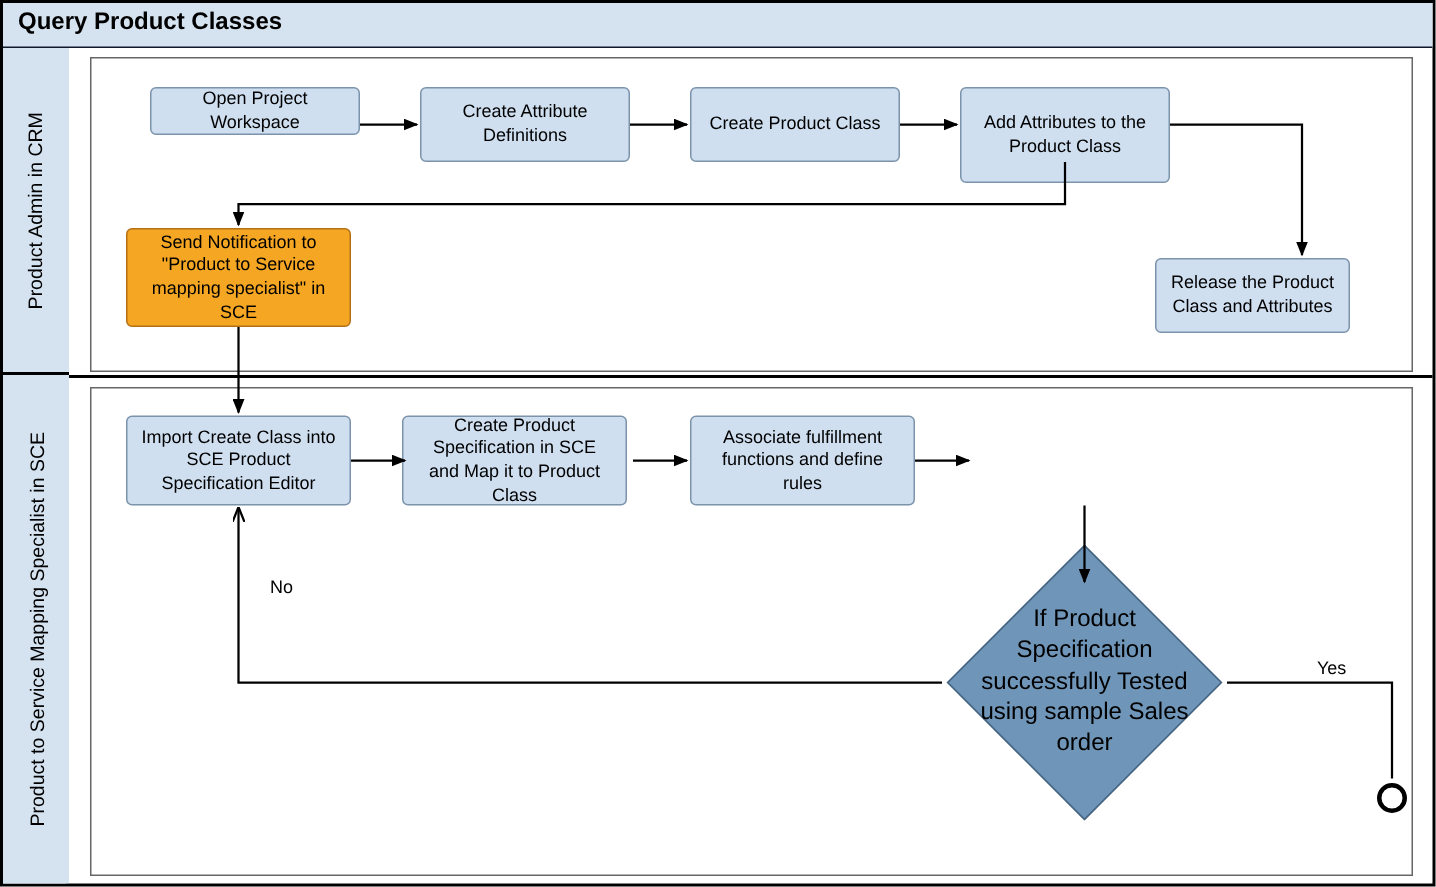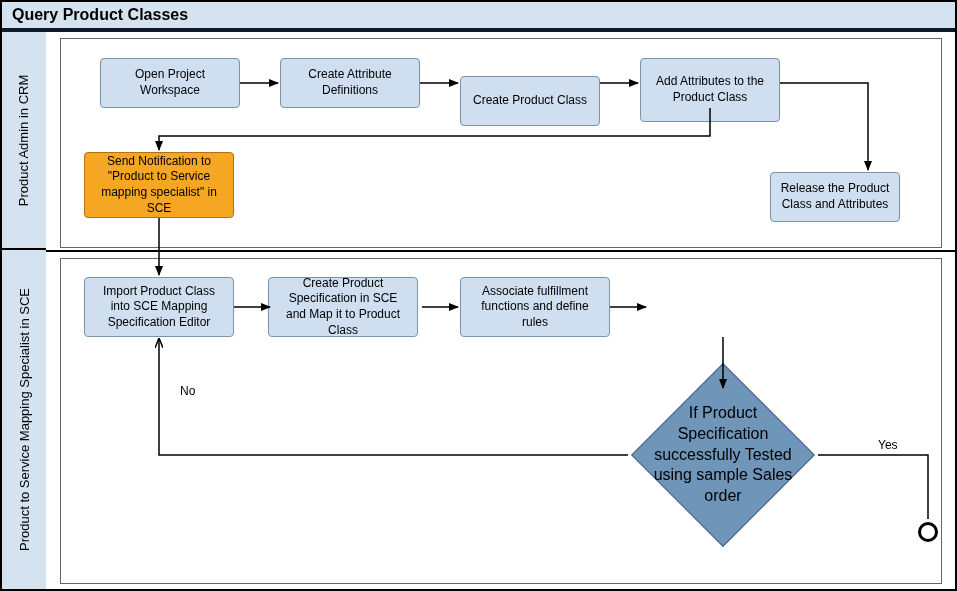--- a/index.html
+++ b/index.html
@@ -15,21 +15,21 @@
     border: 2px solid #000;
     box-sizing: border-box;
   }
   .title-bar {
     position: absolute;
     left: 0;
     top: 0;
     width: 100%;
     height: 30px;
     background: #d5e2ef;
-    border-bottom: 4px solid #0f172a;
+    border-bottom: 1px solid #0f172a;
     box-sizing: border-box;
     padding: 4px 10px;
     font-weight: bold;
     font-size: 16px;
   }
   .lane-label-col {
     position: absolute;
     left: 0;
     top: 30px;
     width: 44px;
@@ -166,28 +166,28 @@
     <div class="lane-label bottom">
       <span>Product to Service Mapping Specialist in SCE</span>
     </div>
   </div>
 
   <div class="content">
     <div class="inner-box" style="left:14px; top:6px; width:882px; height:210px;"></div>
     <div class="inner-box" style="left:14px; top:226px; width:882px; height:326px;"></div>
     <div class="lane-divider"></div>
 
-    <div class="node" style="left:54px; top:26px; width:140px; height:50px;">Open Project Workspace</div>
+    <div class="node" style="left:54px; top:26px; width:140px; height:32px;">Open Project Workspace</div>
     <div class="node" style="left:234px; top:26px; width:140px; height:50px;">Create Attribute Definitions</div>
-    <div class="node" style="left:414px; top:44px; width:140px; height:50px;">Create Product Class</div>
+    <div class="node" style="left:414px; top:26px; width:140px; height:50px;">Create Product Class</div>
     <div class="node" style="left:594px; top:26px; width:140px; height:64px;">Add Attributes to the Product Class</div>
     <div class="node" style="left:724px; top:140px; width:130px; height:50px;">Release the Product Class and Attributes</div>
     <div class="node orange" style="left:38px; top:120px; width:150px; height:66px;">Send Notification to "Product to Service mapping specialist" in SCE</div>
 
-    <div class="node" style="left:38px; top:245px; width:150px; height:60px;">Import Product Class into SCE Mapping Specification Editor</div>
+    <div class="node" style="left:38px; top:245px; width:150px; height:60px;">Import Create Class into SCE Product Specification Editor</div>
     <div class="node" style="left:222px; top:245px; width:150px; height:60px;">Create Product Specification in SCE and Map it to Product Class</div>
     <div class="node" style="left:414px; top:245px; width:150px; height:60px;">Associate fulfillment functions and define rules</div>
 
     <div class="diamond" style="left:582px; top:358px;">
       <div class="diamond-shape"></div>
       <div class="diamond-text">If Product Specification successfully Tested using sample Sales order</div>
     </div>
 
     <div class="terminator" style="left:872px; top:490px;"></div>
 

